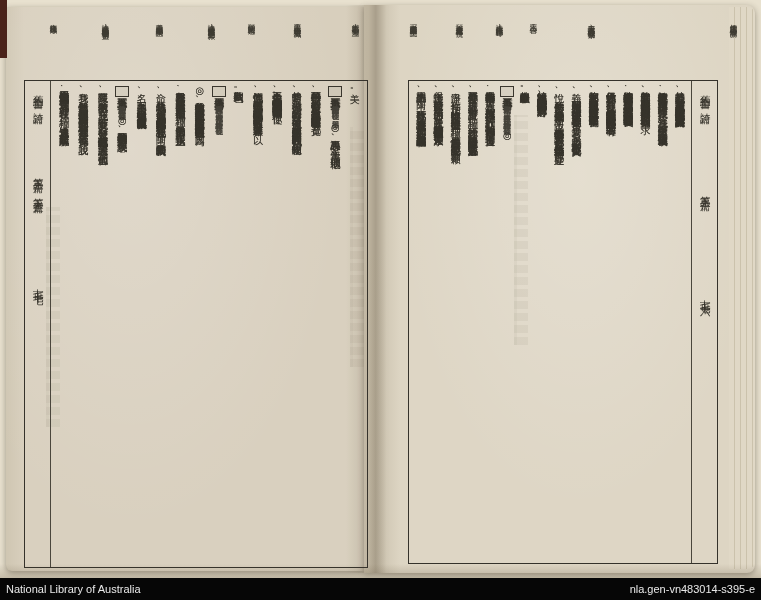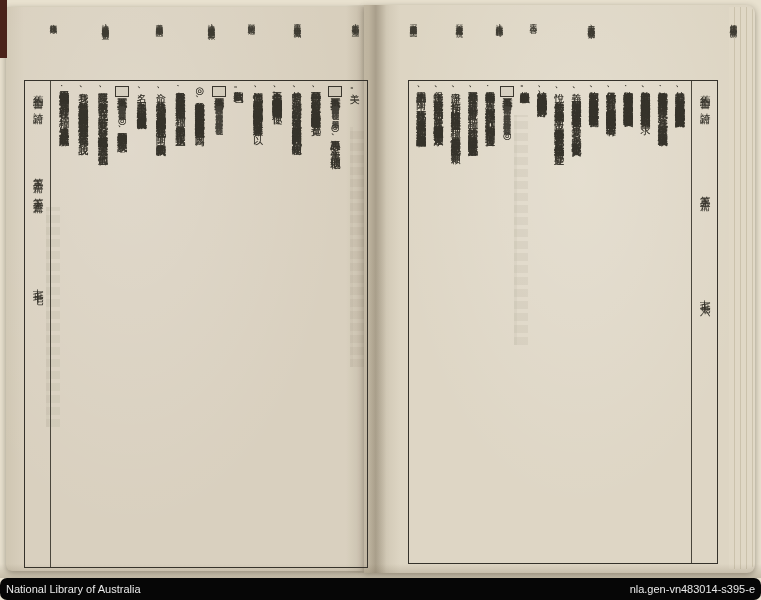--- a/index.html
+++ b/index.html
@@ -77,21 +77,21 @@
   .headers-left .hgroup:nth-child(2){right:64px}
   .headers-left .hgroup:nth-child(3){right:110px}
   .headers-left .hgroup:nth-child(4){right:150px}
   .headers-left .hgroup:nth-child(5){right:202px}
   .headers-left .hgroup:nth-child(6){right:256px}
   .headers-left .hgroup:nth-child(7){right:308px}
 
   
   .footer-bar{position:absolute;left:0;right:0;bottom:0;height:22px;background:#060606;
       display:flex;justify-content:space-between;align-items:center;padding:0 6px;box-sizing:border-box;
-      font-family:"Liberation Sans","DejaVu Sans",sans-serif;font-size:11px;color:#e9e9e9;border-radius:7px;}
+      font-family:"Liberation Sans","DejaVu Sans",sans-serif;font-size:11px;color:#e9e9e9;}
 </style>
 </head>
 <body>
 
 <div class="scan">
 
   <div class="page page-left">
     <div class="ghost" style="left:344px;top:120px;width:14px;height:240px;"></div>
     <div class="ghost" style="left:40px;top:200px;width:14px;height:220px;"></div>
   </div>

